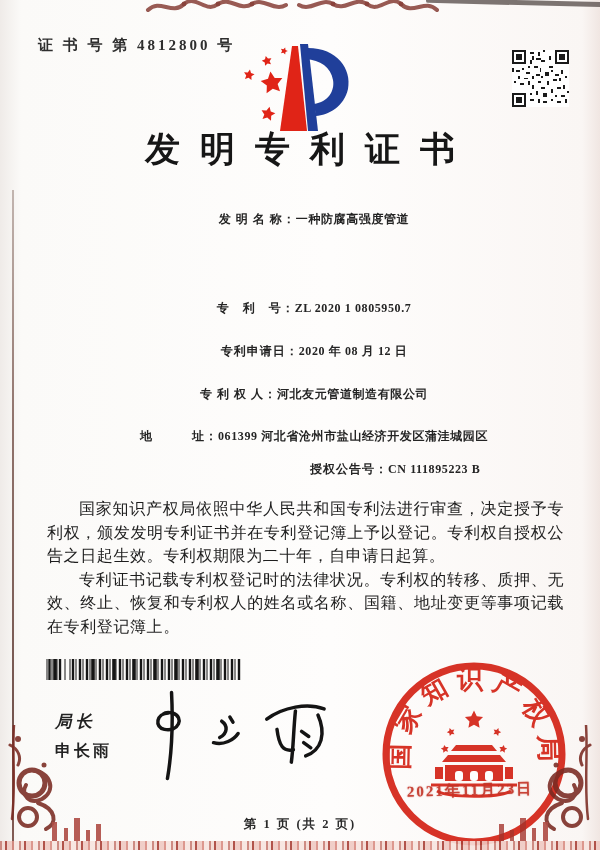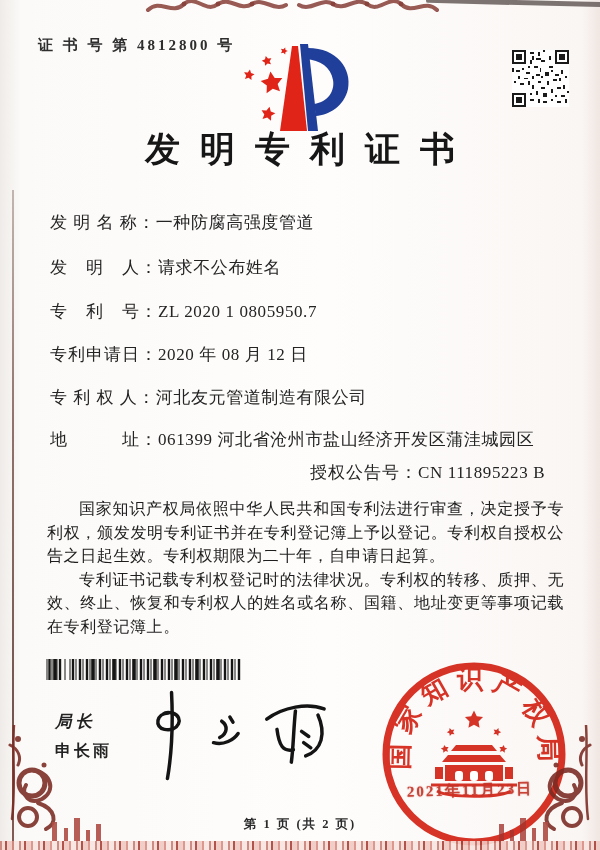--- a/index.html
+++ b/index.html
@@ -14,21 +14,21 @@
   #top-ornament{left:140px;top:-6px;width:305px;height:24px;opacity:.9;}
   #left-edge-line{left:12px;top:190px;bottom:0;width:2px;
     background:linear-gradient(180deg,#b9aaa4 0%,#7e5c54 35%,#5d3831 80%,#6e4038 100%);opacity:.85;}
   
   #cert-number{left:38px;top:36px;font-size:15px;letter-spacing:3px;color:#2e2e2e;font-weight:600;}
   #cnipa-logo{left:231px;top:40px;width:128px;height:98px;}
   #qr-code{left:512px;top:50px;width:57px;height:57px;}
   #doc-title{left:0;top:126px;width:100%;text-align:center;font-size:35px;font-weight:700;
     letter-spacing:20px;padding-left:20px;box-sizing:border-box;color:#161616;}
   
-  .field-row{left:50px;right:22px;font-size:17px;font-weight:400;color:#242424;white-space:nowrap;}
+  .field-row{left:50px;right:22px;font-size:12px;font-weight:700;color:#242424;white-space:nowrap;text-align:center;}
   .field-label{letter-spacing:1px;}
   .field-value{letter-spacing:.6px;}
   #row-0{top:211px;} #row-1{top:256px;} #row-2{top:300px;}
   #row-3{top:343px;} #row-4{top:386px;} #row-5{top:428px;} #row-6{top:461px;}
   #grant-number-pair{position:absolute;left:260px;top:0;}
   
   #body-text{left:47px;right:36px;top:497px;font-size:16px;line-height:23.5px;
     color:#1e1e1e;font-weight:500;letter-spacing:.6px;text-align:justify;}
   #body-text p{margin:0;text-indent:2em;}
   
@@ -98,23 +98,20 @@
     <path fill="#1a1a1a" d="M0,0h7v7h-7z M22,0h7v7h-7z M0,22h7v7h-7z"></path>
     <path fill="#fff" d="M1,1h5v5h-5z M23,1h5v5h-5z M1,23h5v5h-5z"></path>
     <path fill="#1a1a1a" d="M2,2h3v3h-3z M24,2h3v3h-3z M2,24h3v3h-3z"></path>
     <path fill="#1a1a1a" d="M9,1h2v1h-2z M13,1h1v2h-1z M16,0h1v1h-1z M10,3h1v2h-1z M12,4h3v1h-3z M9,5h1v2h-1z M15,5h2v1h-2z M19,3h1v2h-1z M11,8h2v1h-2z M14,9h1v2h-1z M0,9h1v2h-1z M2,10h2v1h-2z M5,9h1v1h-1z M7,11h2v1h-2z M3,13h1v2h-1z M6,14h2v1h-2z M1,16h1v1h-1z M4,17h2v1h-2z M8,16h1v2h-1z M10,13h1v2h-1z M12,12h2v1h-2z M15,13h1v1h-1z M17,11h2v2h-2z M20,10h1v1h-1z M22,12h2v1h-2z M25,10h1v2h-1z M27,13h1v1h-1z M24,14h1v2h-1z M21,15h2v1h-2z M18,16h1v2h-1z M13,16h2v1h-2z M10,18h1v2h-1z M15,19h2v1h-2z M12,21h1v2h-1z M9,22h1v1h-1z M16,22h2v2h-2z M20,20h1v2h-1z M23,19h2v1h-2z M26,18h1v2h-1z M28,21h1v1h-1z M22,23h1v1h-1z M25,23h2v1h-2z M9,25h2v1h-2z M13,25h1v2h-1z M16,26h2v1h-2z M20,25h1v1h-1z M23,26h2v1h-2z M27,25h1v2h-1z M19,8h2v1h-2z M8,8h1v1h-1z"></path>
   </svg>
 
   <div id="doc-title" class="abs">发明专利证书</div>
 
   <div id="row-0" class="abs field-row">
     <span class="field-label">发 明 名 称：</span><span class="field-value">一种防腐高强度管道</span>
-  </div>
-  <div id="row-1" class="abs field-row">
-    <span class="field-label">发　明　人：</span><span class="field-value">请求不公布姓名</span>
   </div>
   <div id="row-2" class="abs field-row">
     <span class="field-label">专　利　号：</span><span class="field-value">ZL 2020 1 0805950.7</span>
   </div>
   <div id="row-3" class="abs field-row">
     <span class="field-label">专利申请日：</span><span class="field-value">2020 年 08 月 12 日</span>
   </div>
   <div id="row-4" class="abs field-row">
     <span class="field-label">专 利 权 人：</span><span class="field-value">河北友元管道制造有限公司</span>
   </div>

